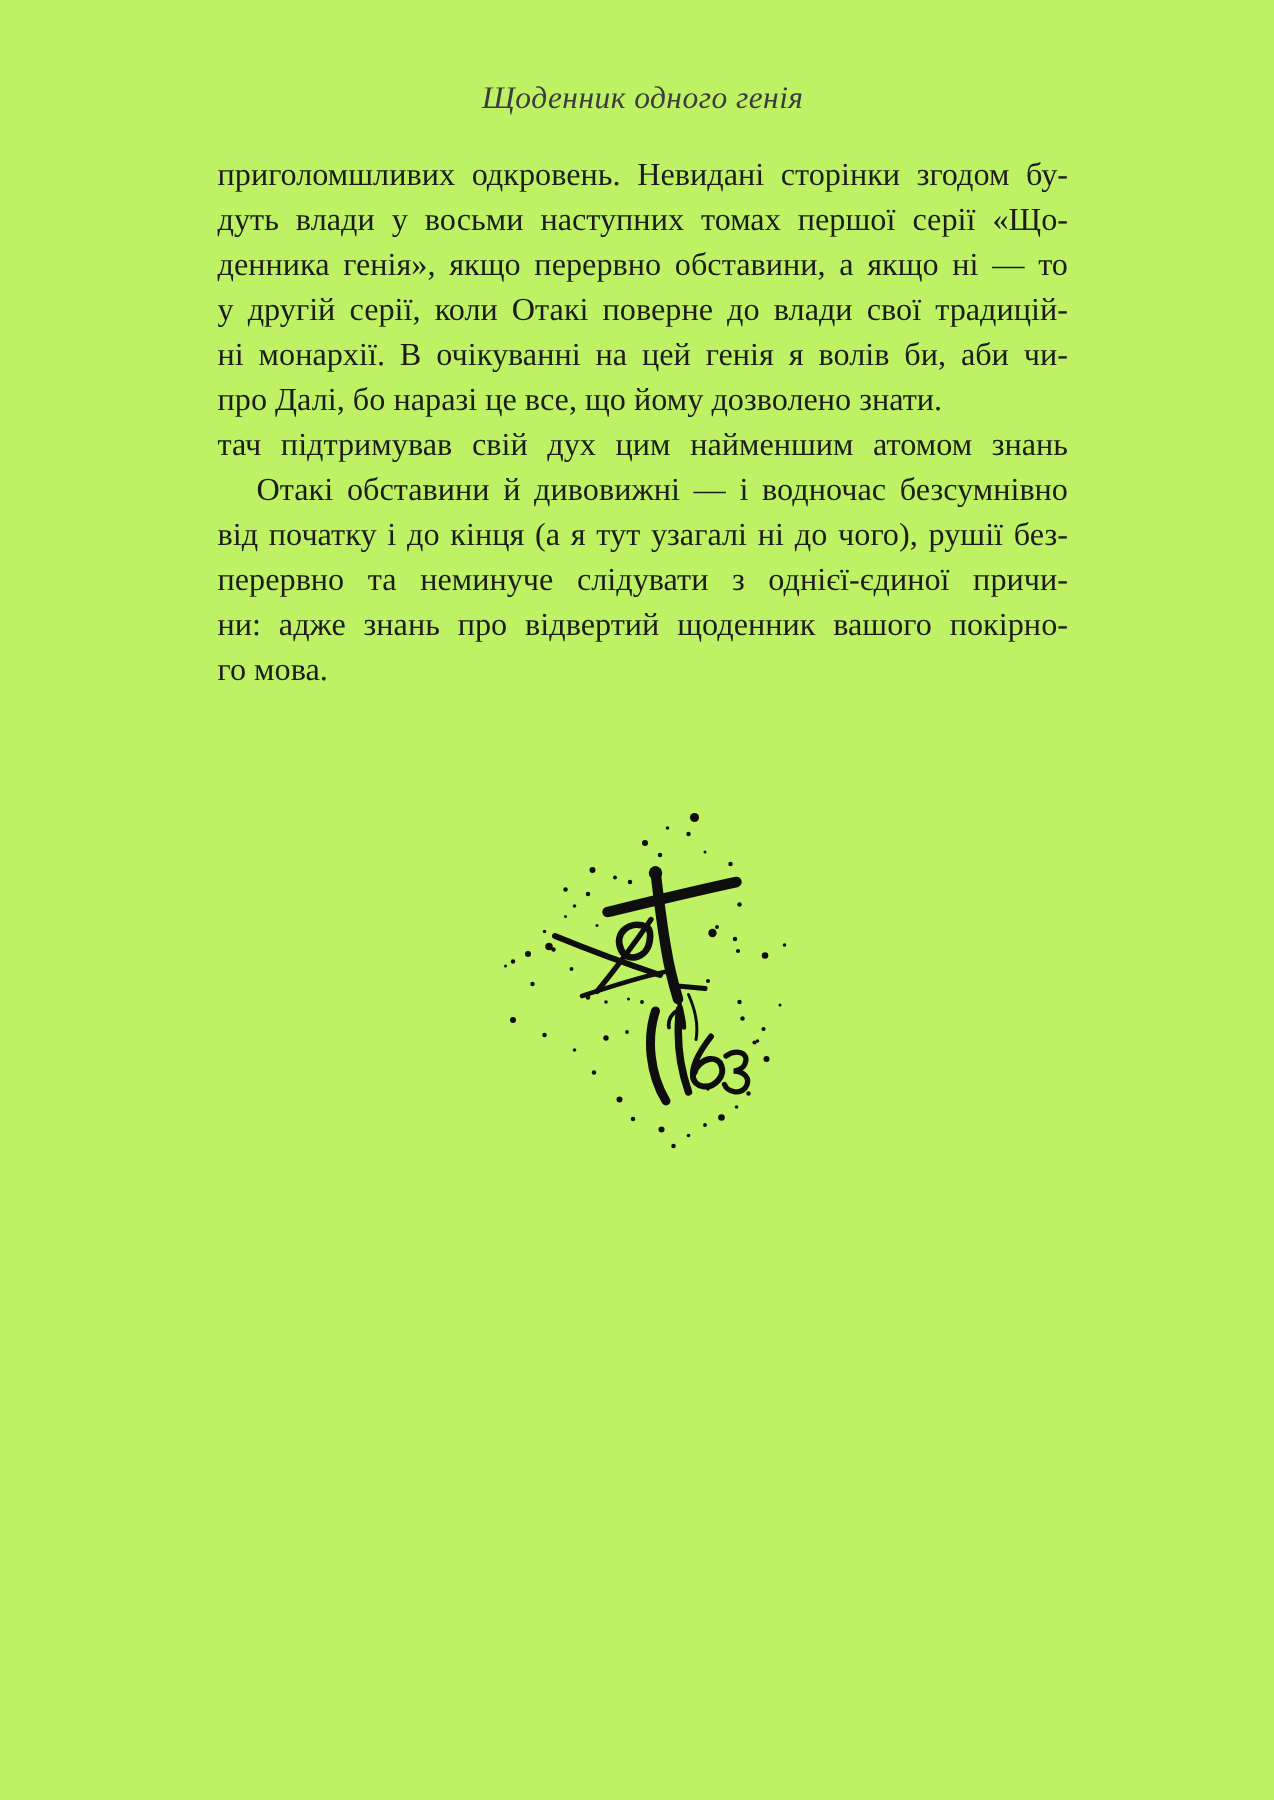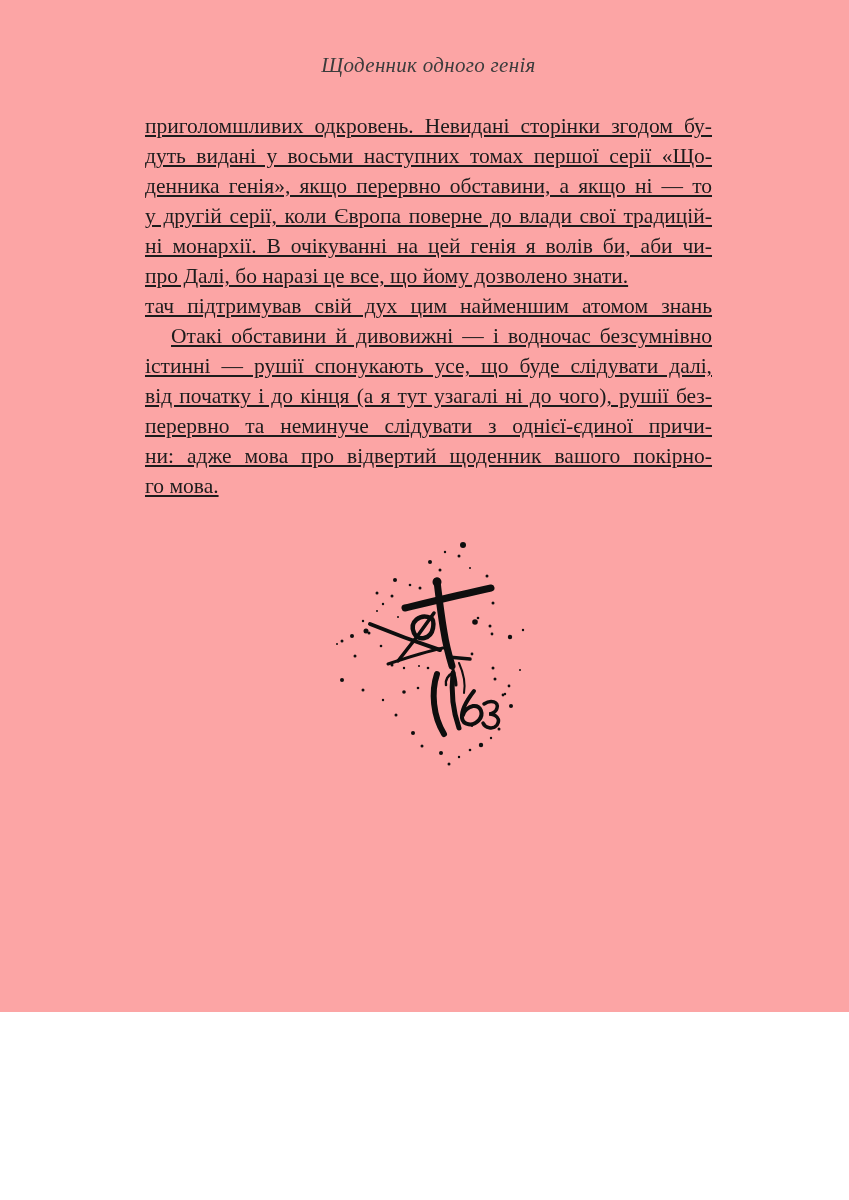--- a/index.html
+++ b/index.html
@@ -1,47 +1,46 @@
 <!DOCTYPE html>
 <html lang="uk"><head>
 <meta charset="utf-8">
 <style>
   html, body { margin: 0; padding: 0; background: #ffffff; }
 
   .page {
     position: relative;
     width: 849px;
-    height: 1012px;
-    background: #fca5a5;
+    height: 1200px;
+    background: #bef264;
     font-family: "Liberation Serif", "DejaVu Serif", serif;
     overflow: hidden;
   }
 
   .running-header {
     position: absolute;
     top: 52px;
     left: 145px;
     width: 567px;
     text-align: center;
     font-style: italic;
     font-size: 21px;
     line-height: 26px;
     color: #3c3c3c;
     letter-spacing: 0.3px;
   }
 
   .text-block {
     position: absolute;
-    top: 111px;
+    top: 101px;
     left: 145px;
     width: 567px;
     font-size: 21.5px;
     line-height: 30px;
     color: #1c1c1c;
-    text-decoration: underline;
   }
 
   .para { margin: 0; }
 
   .line {
     text-align: justify;
     -moz-text-align-last: justify;
     text-align-last: justify;
     white-space: normal;
   }
@@ -64,33 +63,32 @@
 </head>
 <body>
 
 <div class="page">
 
   <div class="running-header">Щоденник одного генія</div>
 
   <div class="text-block">
       <div class="para">
         <div class="line">приголомшливих одкровень. Невидані сторінки згодом бу-</div>
-        <div class="line">дуть видані у восьми наступних томах першої серії «Що-</div>
+        <div class="line">дуть влади у восьми наступних томах першої серії «Що-</div>
         <div class="line">денника генія», якщо перервно обставини, а якщо ні — то</div>
-        <div class="line">у другій серії, коли Європа поверне до влади свої традицій-</div>
+        <div class="line">у другій серії, коли Отакі поверне до влади свої традицій-</div>
         <div class="line">ні монархії. В очікуванні на цей генія я волів би, аби чи-</div>
         <div class="line last">про Далі, бо наразі це все, що йому дозволено знати.</div>
         <div class="line">тач підтримував свій дух цим найменшим атомом знань</div>
       </div>
       <div class="para">
         <div class="line indent">Отакі обставини й дивовижні — і водночас безсумнівно</div>
-        <div class="line">істинні — рушії спонукають усе, що буде слідувати далі,</div>
         <div class="line">від початку і до кінця (а я тут узагалі ні до чого), рушії без-</div>
         <div class="line">перервно та неминуче слідувати з однієї-єдиної причи-</div>
-        <div class="line">ни: адже мова про відвертий щоденник вашого покірно-</div>
+        <div class="line">ни: адже знань про відвертий щоденник вашого покірно-</div>
         <div class="line last">го мова.</div>
       </div>
     </div>
 
   <figure class="signature">
     <svg viewBox="330 535 210 235" role="img" xmlns="http://www.w3.org/2000/svg" aria-label="1963">
       <g fill="none" stroke="#0e0e0e" stroke-linecap="round">
 
         <path d="M405,608 C430,602 463,594 491,588" stroke-width="7"></path>
 

